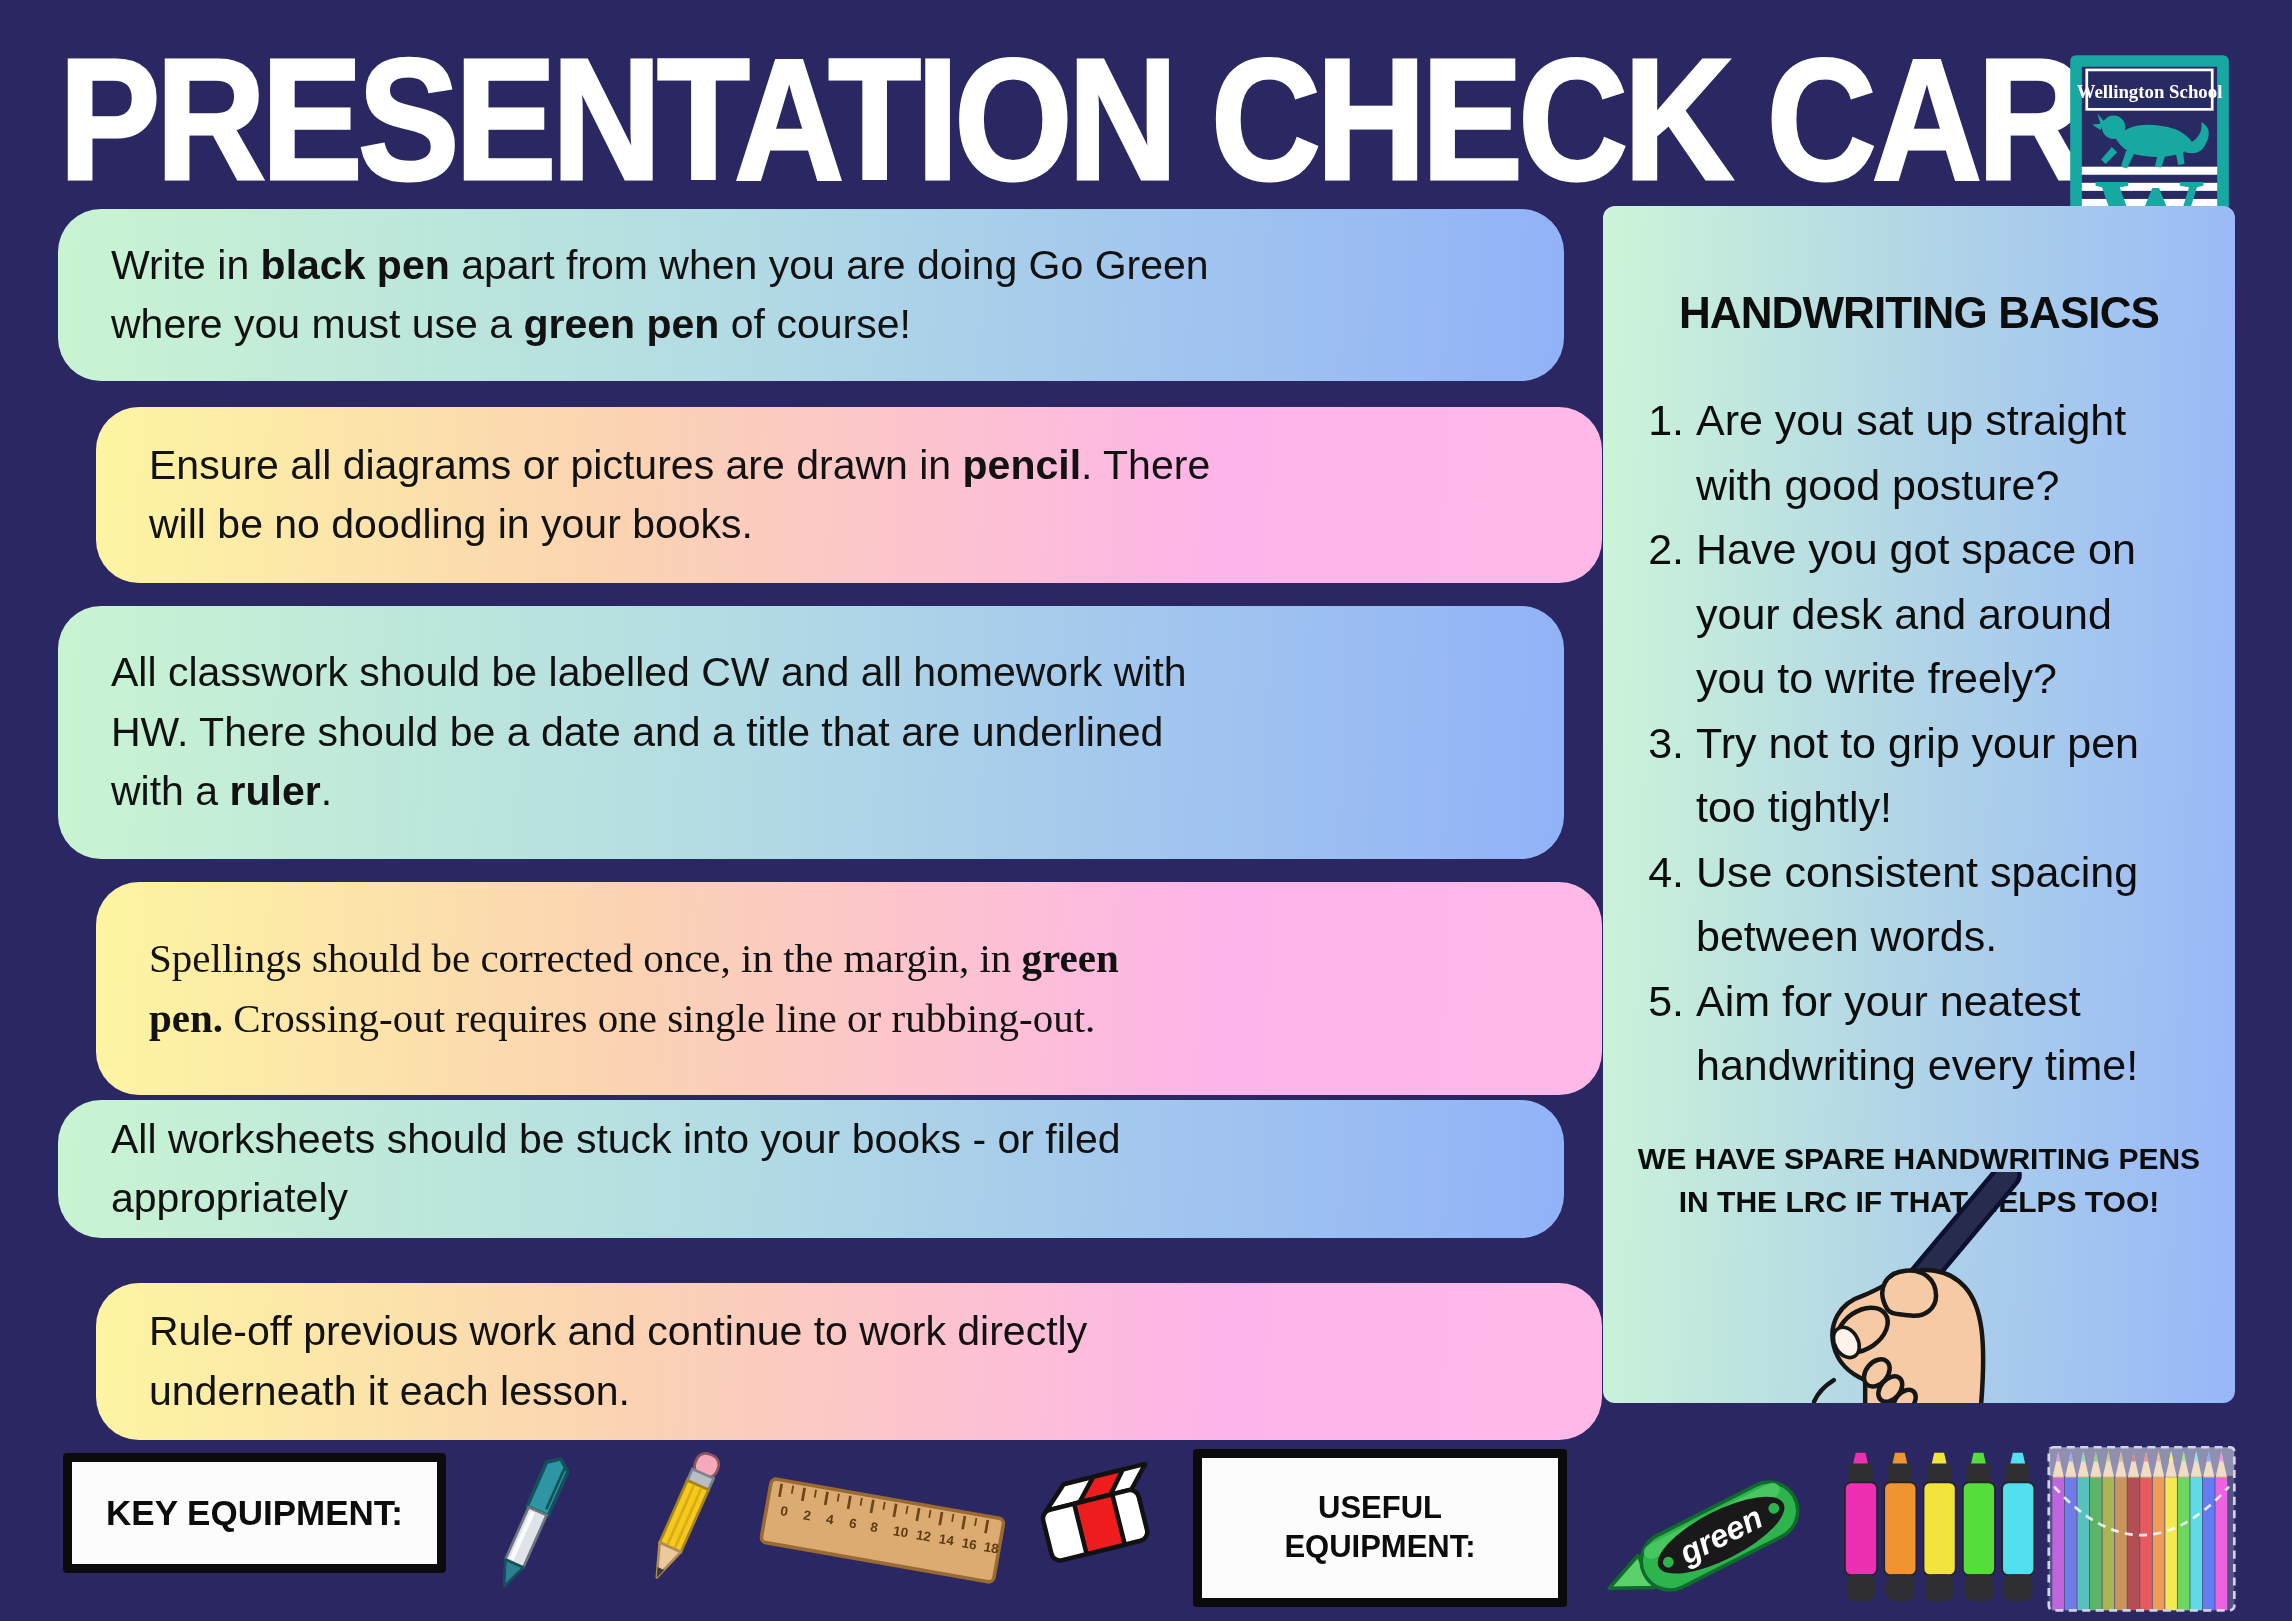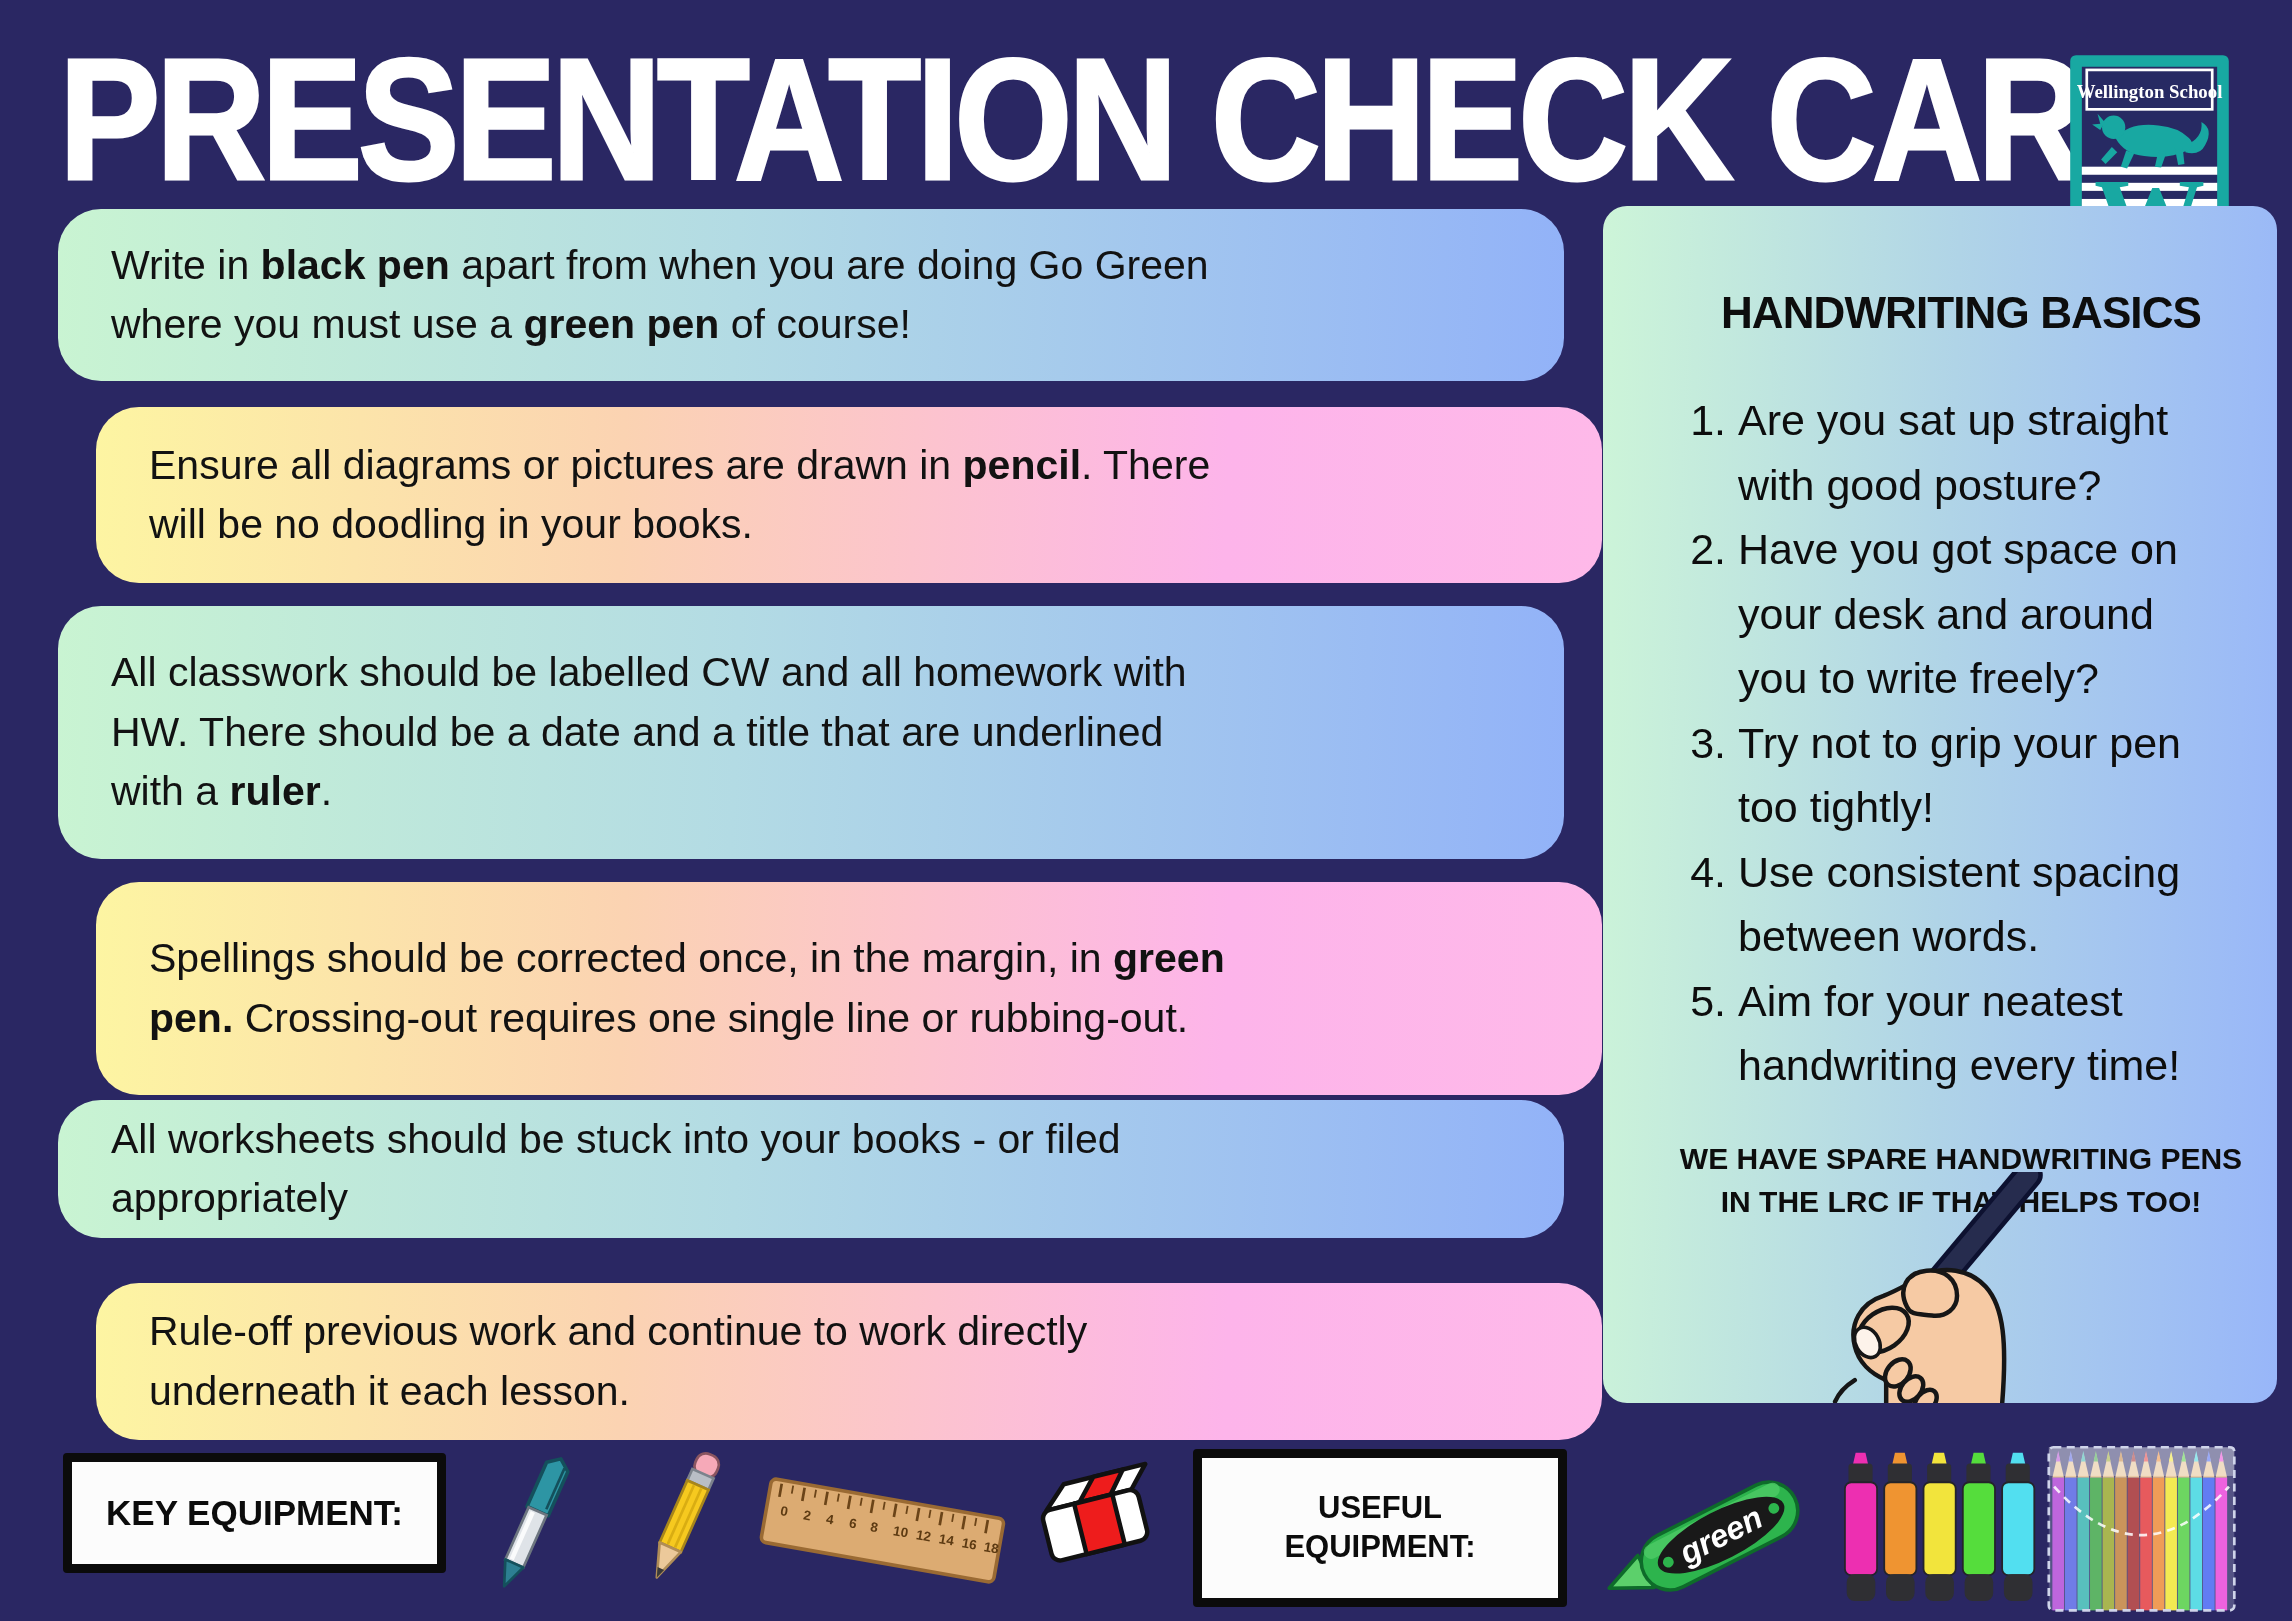--- a/index.html
+++ b/index.html
@@ -11,26 +11,26 @@
          transform:scaleY(1.14);transform-origin:left top;}
 
   .card{position:absolute;left:58px;width:1506px;border-radius:43px;box-sizing:border-box;
         display:flex;align-items:center;padding:16px 53px;}
   .card p{margin:0;font-size:41px;line-height:1.45;white-space:pre-wrap;}
   .g-green{background:linear-gradient(92deg,#c9f4d2 0%,#b3dbe4 45%,#92b2f8 100%);}
   .g-pink{background:linear-gradient(92deg,#fdf5a2 0%,#fbd3b2 35%,#fdb4ea 75%,#feb9e9 100%);margin-left:38px;}
   #card1{top:209px;height:172px;}
   #card2{top:407px;height:176px;}
   #card3{top:606px;height:253px;}
-  #card4{top:882px;height:213px;}
+  #card4{top:882px;height:213px;font-family:Liberation Serif, serif;}
   #card5{top:1100px;height:138px;}
   #card6{top:1283px;height:157px;}
 
-  .panel{position:absolute;left:1603px;top:206px;width:632px;height:1197px;border-radius:24px;
-         background:linear-gradient(92deg,#cdf5d8 0%,#b0d4e7 50%,#98b6f9 100%);overflow:hidden;padding-left:42px;}
+  .panel{position:absolute;left:1603px;top:206px;width:632px;height:1197px;border-radius:12px;
+         background:linear-gradient(92deg,#cdf5d8 0%,#b0d4e7 50%,#98b6f9 100%);overflow:hidden;}
   .panel-heading{margin:82px 9px 0;text-align:center;font-size:44px;font-weight:700;letter-spacing:-0.9px;color:#0d0d0d;}
   .panel ol{margin:50px 16px 0 0;padding-left:93px;font-size:43px;line-height:1.5;color:#0d0d0d;}
   .panel li{white-space:pre-wrap;}
   .panel-note{margin-top:39px;text-align:center;font-weight:700;font-size:30px;line-height:1.45;color:#0d0d0d;}
   .hand{position:absolute;left:50%;bottom:-3.6px;transform:translateX(-50%);}
 
   .logo{position:absolute;left:2067px;top:52px;width:165px;height:224px;}
 
   .pill{position:absolute;display:flex;flex-direction:column;align-items:center;justify-content:center;
         background:#fcfcfc;border:9.9px solid #0b0b0b;border-radius:4px;box-sizing:border-box;

